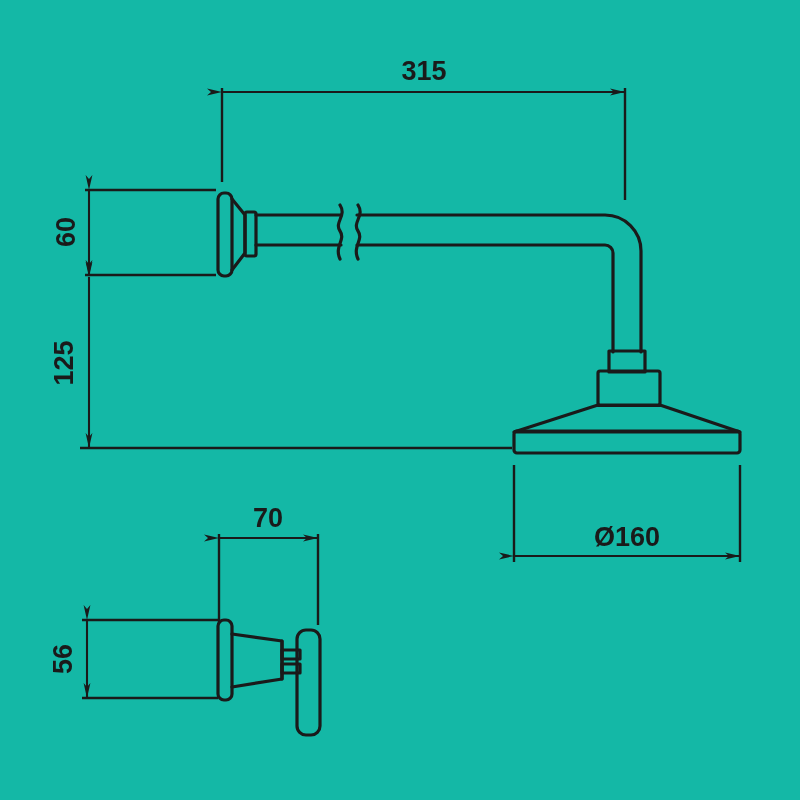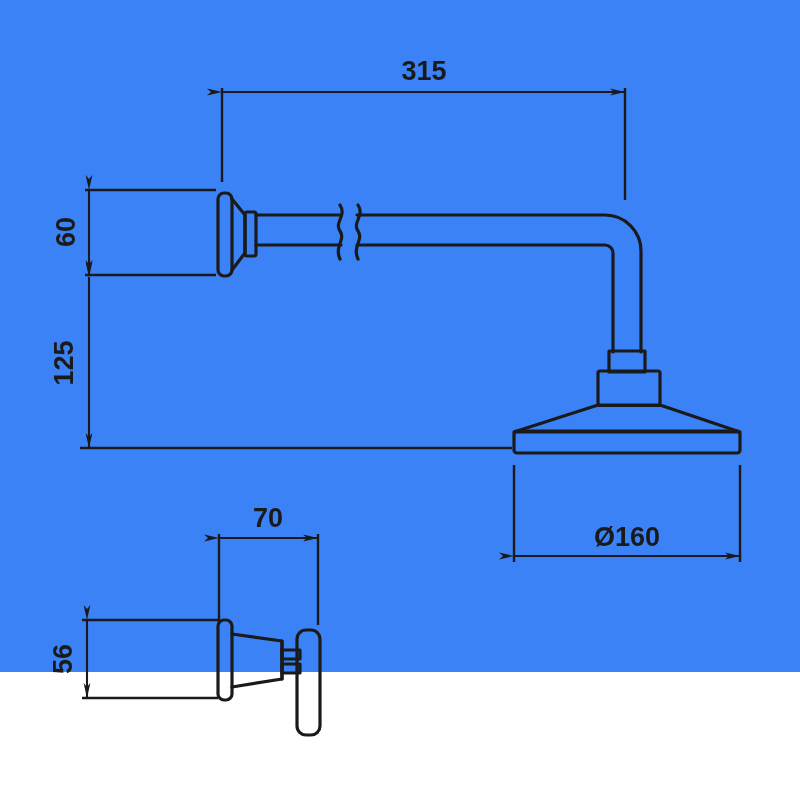--- a/index.html
+++ b/index.html
@@ -1,17 +1,17 @@
 <!DOCTYPE html>
 <html><head>
 <meta charset="utf-8">
 <style>
   html,body{margin:0;padding:0;background:#ffffff;}
   body{width:800px;height:800px;overflow:hidden;font-family:"Liberation Sans",sans-serif;}
-  #stage{position:relative;width:800px;height:672px;background:#3b82f6;}
+  #stage{position:relative;width:800px;height:800px;background:#14b8a6;}
   svg{display:block;width:800px;height:800px;}
   .dim-text{font-family:"Liberation Sans",sans-serif;font-size:27px;font-weight:bold;fill:#1a1a1a;}
   .part{fill:none;stroke:#1a1a1a;stroke-width:3.2;stroke-linejoin:round;stroke-linecap:round;}
   .part-thin{fill:none;stroke:#1a1a1a;stroke-width:2.2;stroke-linejoin:round;stroke-linecap:round;}
   .dimline{stroke:#1a1a1a;stroke-width:2.1;fill:none;}
   .extline{stroke:#1a1a1a;stroke-width:2.4;fill:none;}
   .arrowfill{fill:#1a1a1a;}
 </style>
 </head>
 <body>

